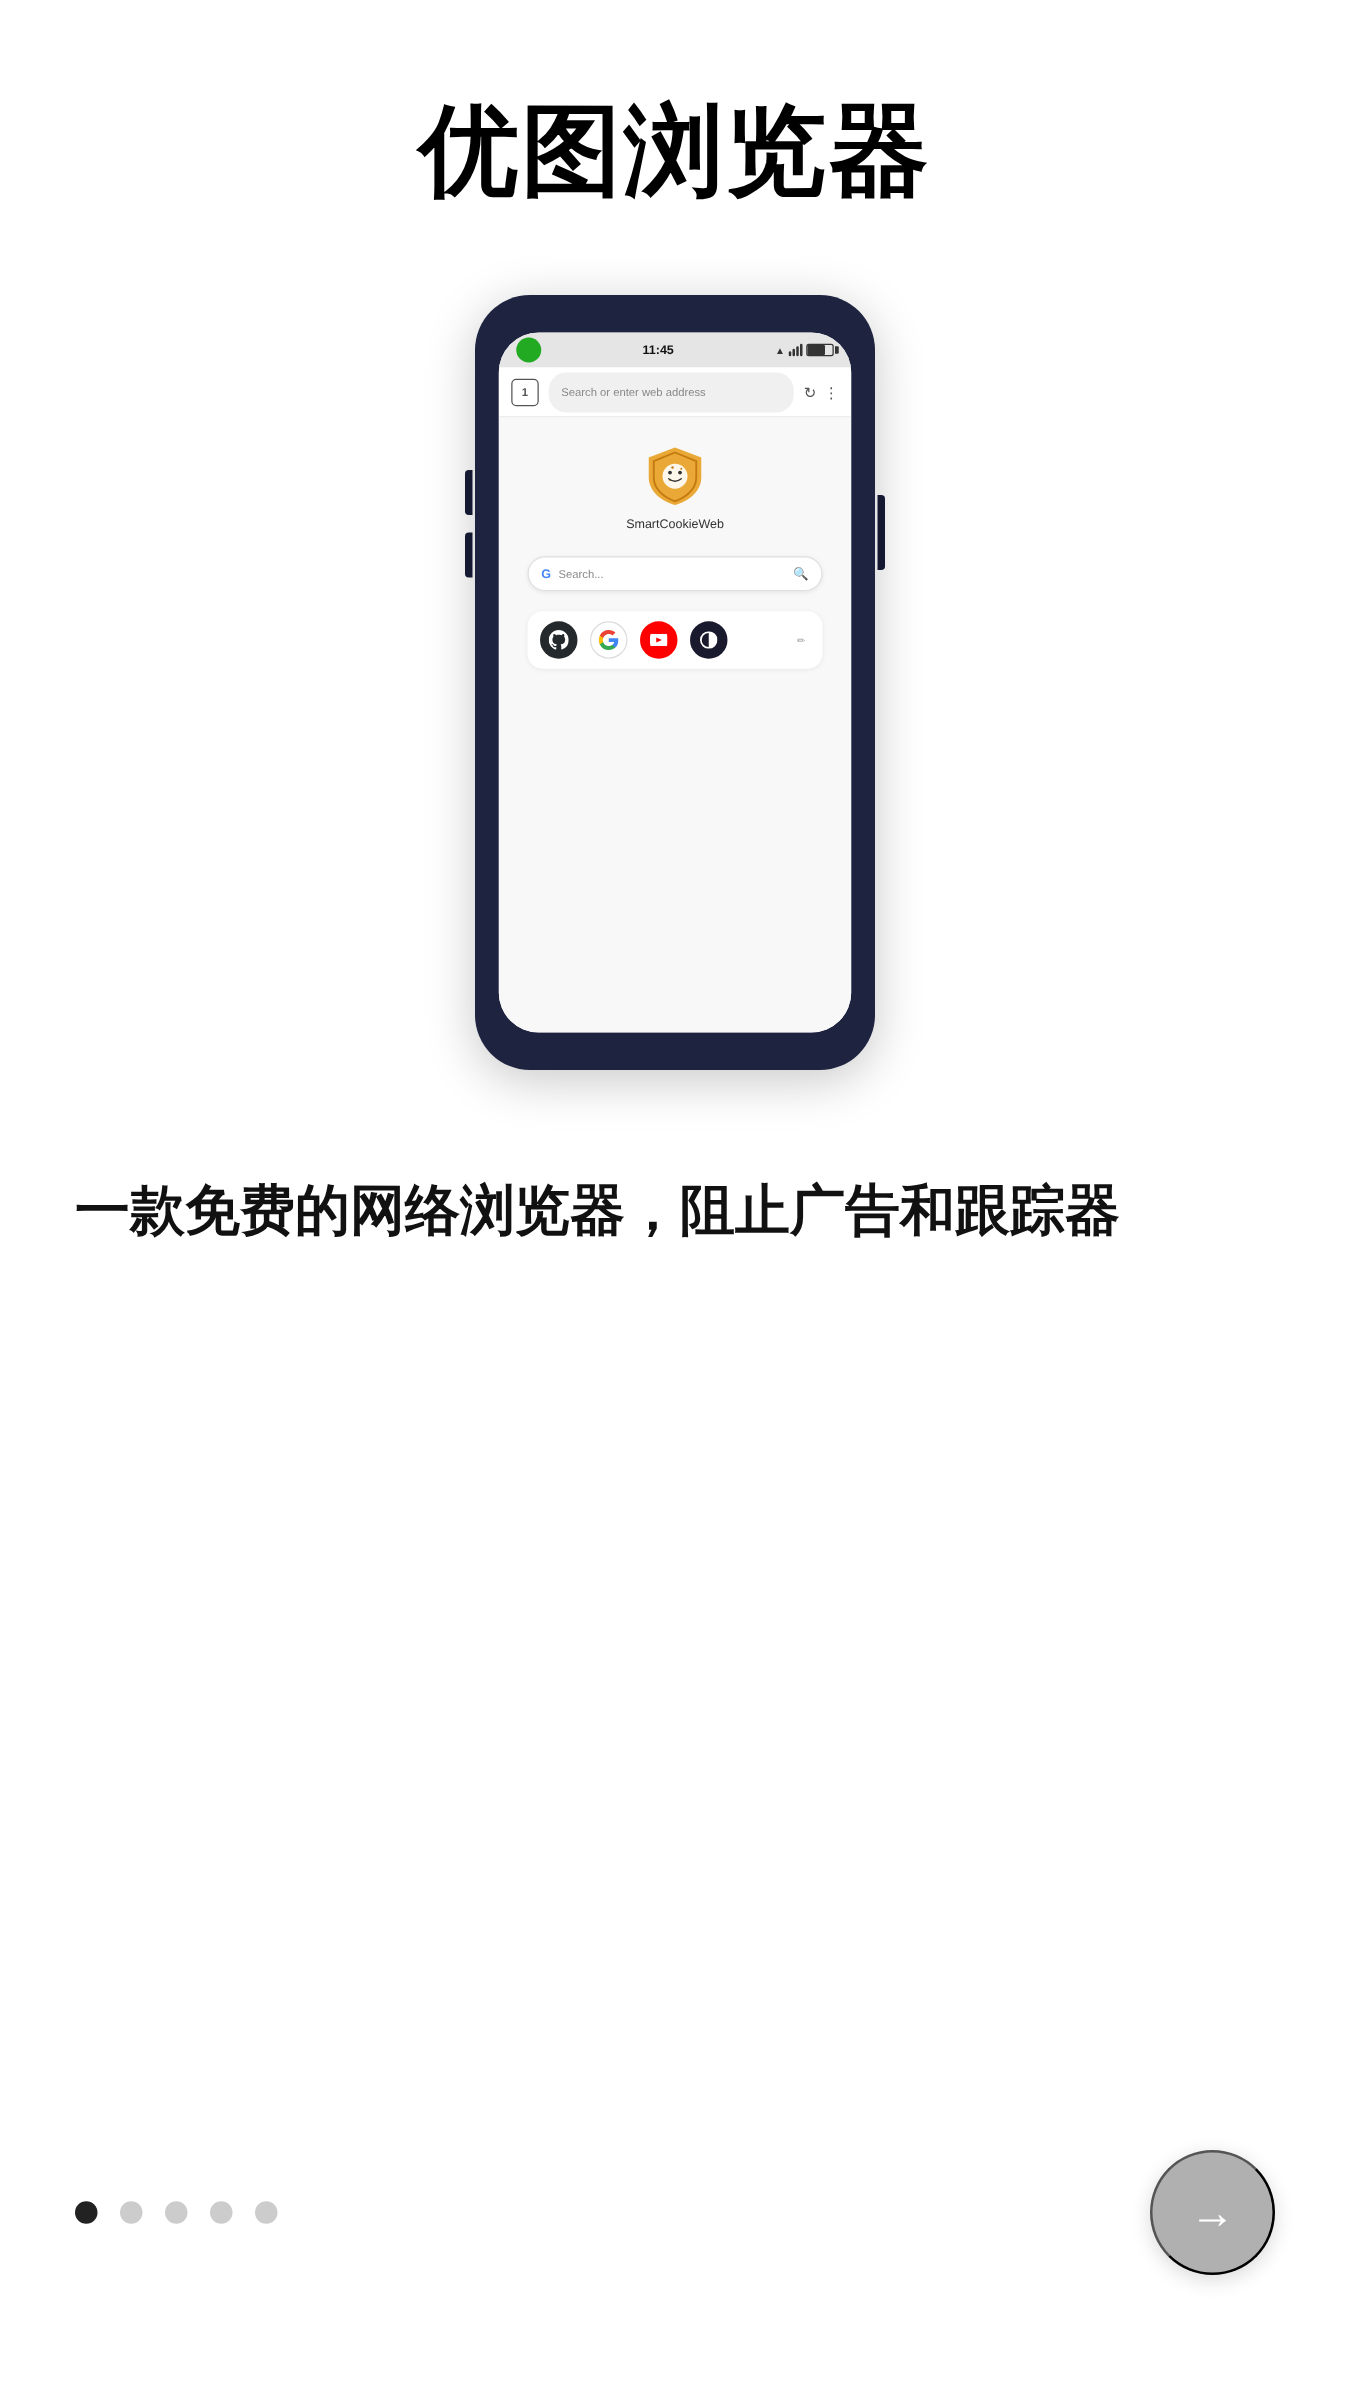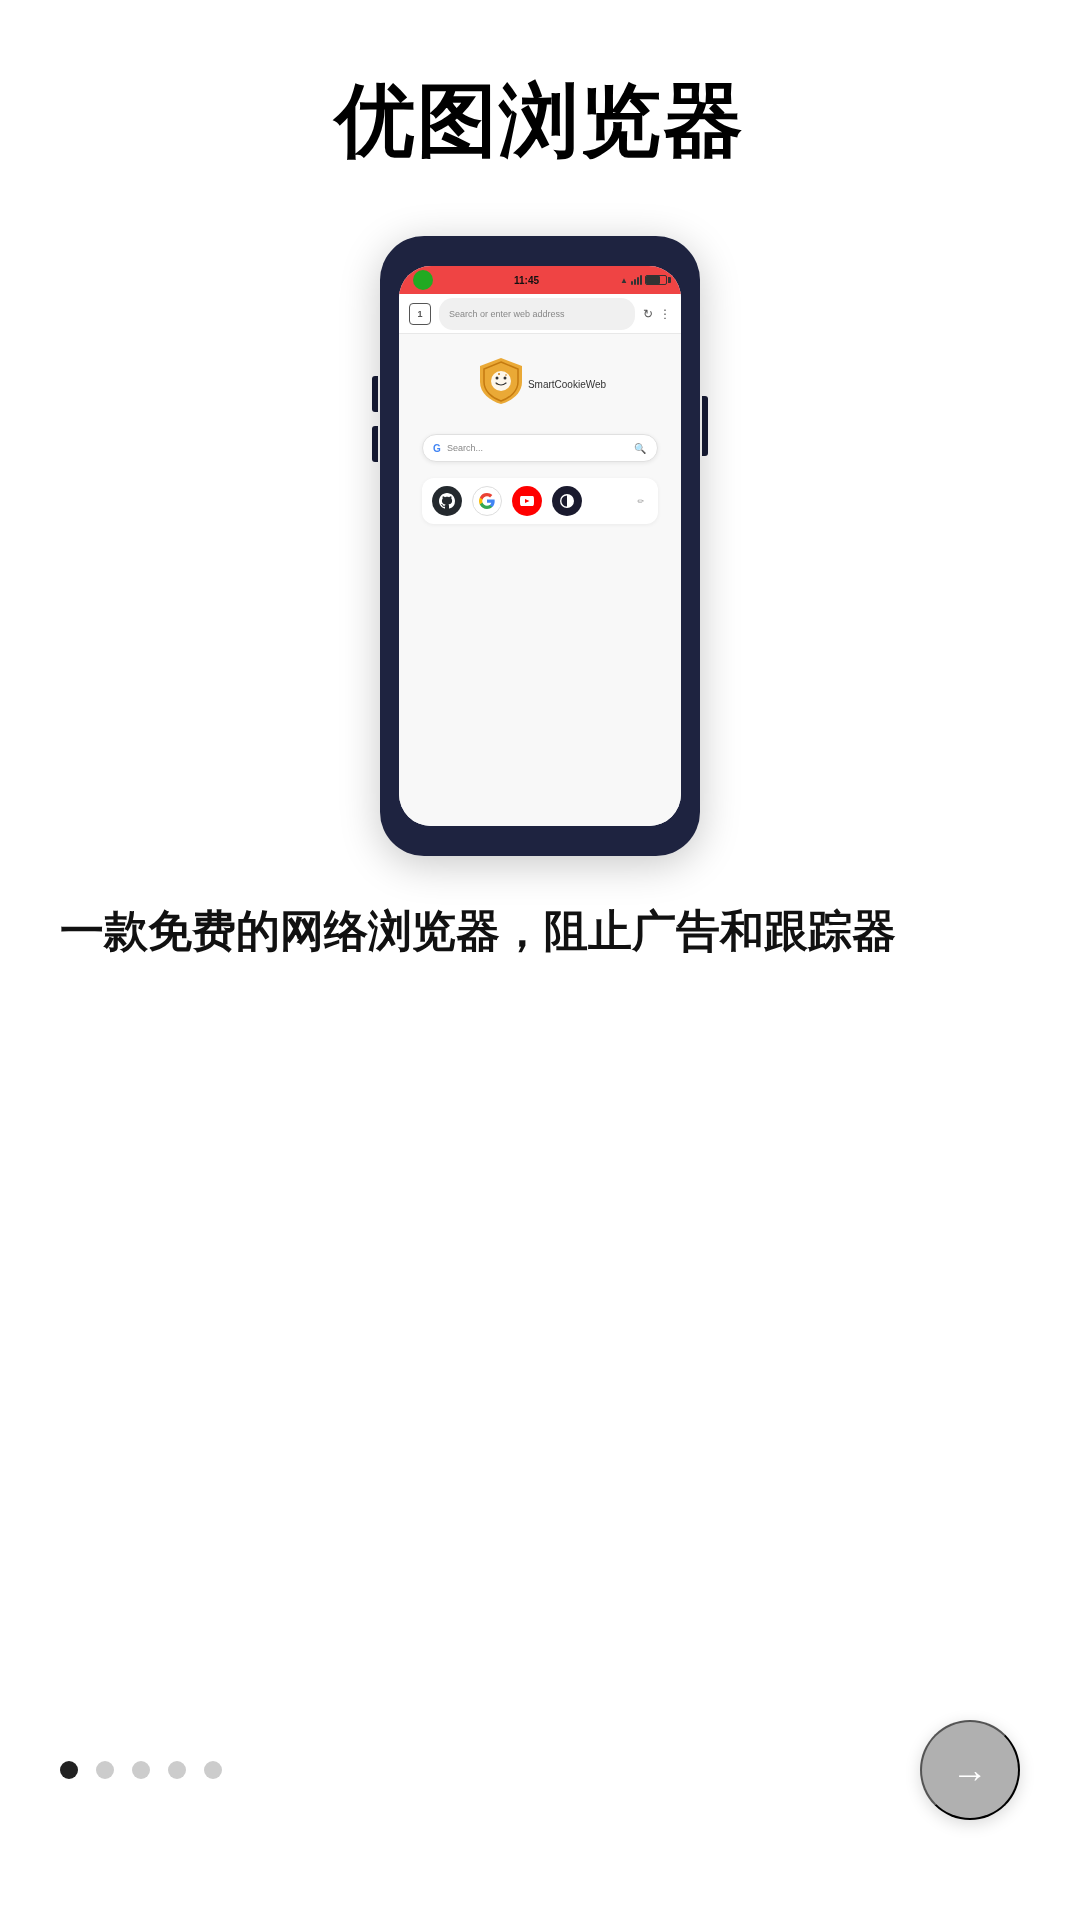--- a/index.html
+++ b/index.html
@@ -84,21 +84,21 @@
       border-radius: 32px;
       overflow: hidden;
       display: flex;
       flex-direction: column;
     }
 
     
     .status-bar {
       width: 100%;
       height: 28px;
-      background: #ef4444;
+      background: #e5e5e5;
       display: flex;
       align-items: center;
       justify-content: space-between;
       padding: 0 14px;
       text-align: right;
     }
 
     .status-left {
       width: 20px;
       height: 20px;
@@ -223,21 +223,21 @@
       background: #f8f8f8;
       display: flex;
       flex-direction: column;
       align-items: center;
       padding: 20px 10px 10px;
     }
 
     
     .logo-area {
       display: flex;
-      flex-direction: row;
+      flex-direction: column;
       align-items: center;
       margin-bottom: 20px;
     }
 
     .logo-shield {
       width: 54px;
       height: 54px;
       margin-bottom: 6px;
     }
 
@@ -316,21 +316,21 @@
       margin-left: auto;
       display: flex;
       align-items: center;
       justify-content: center;
       font-size: 8px;
       color: #999;
     }
 
     
     .app-subtitle {
-      margin-top: 46px;
+      margin-top: 84px;
       font-size: 44px;
       font-weight: 700;
       color: #111111;
       text-align: left;
       width: 960px;
       line-height: 1.3;
     }
 
     
     .bottom-nav {

